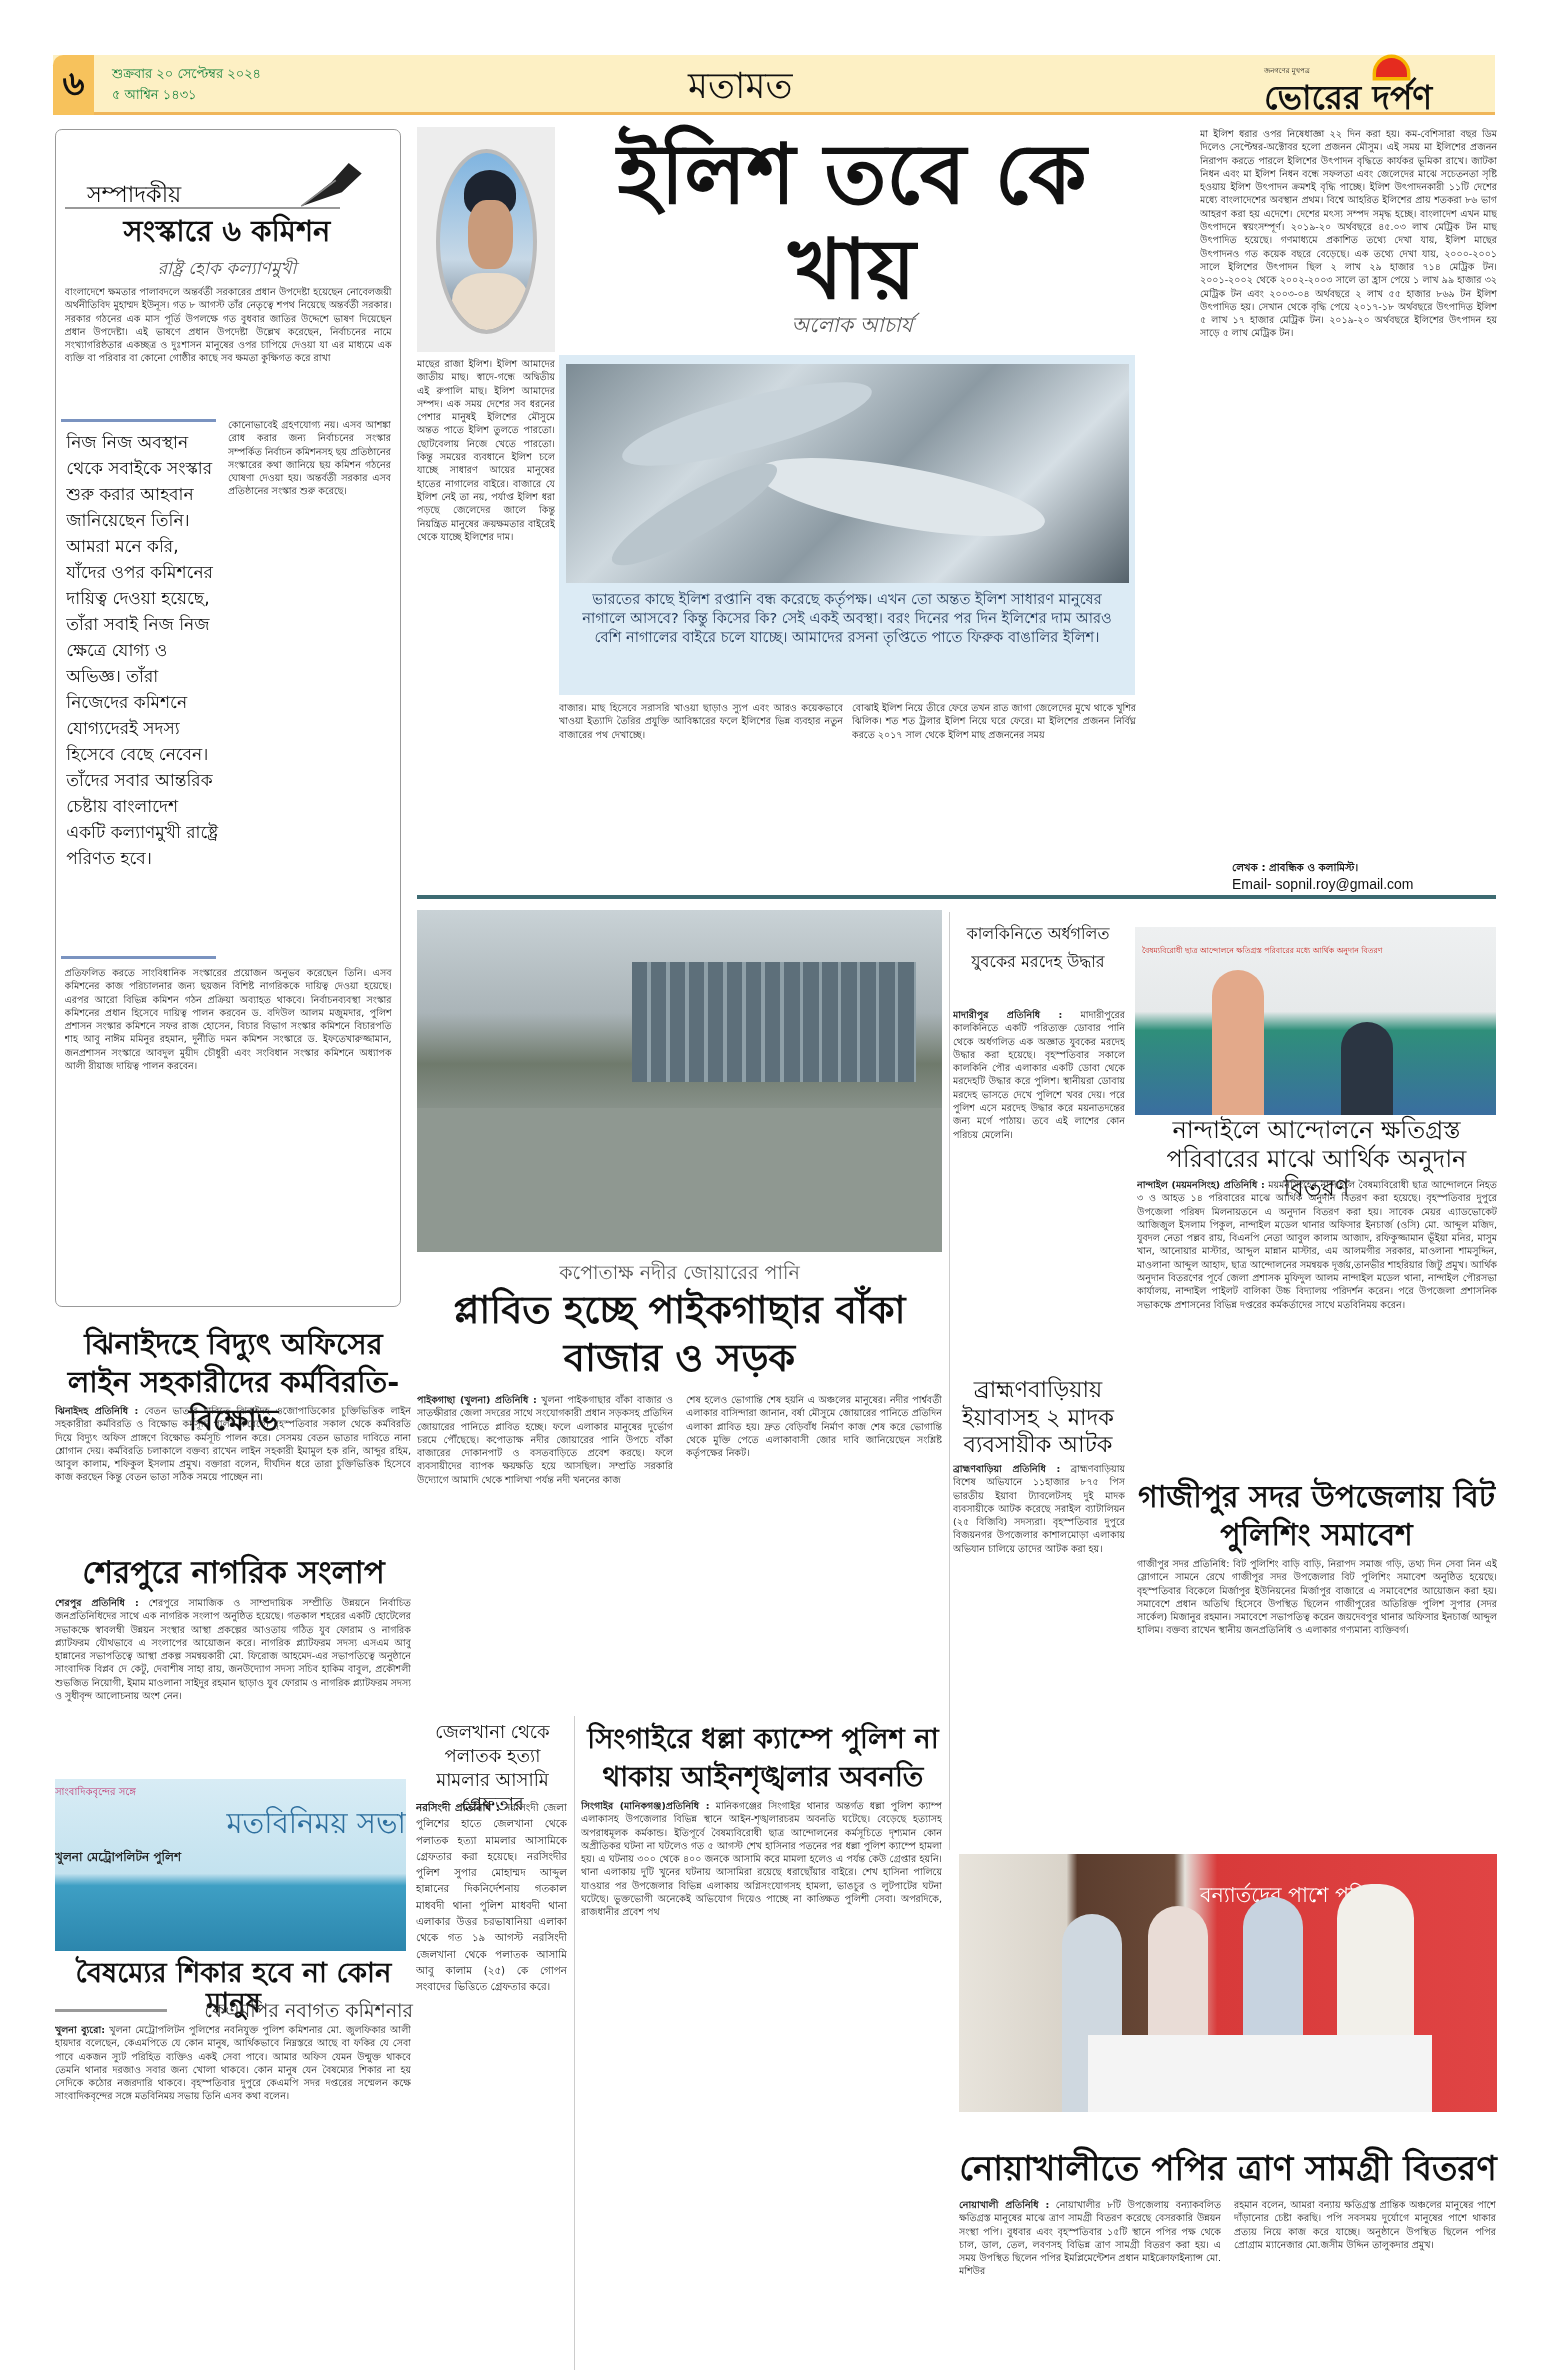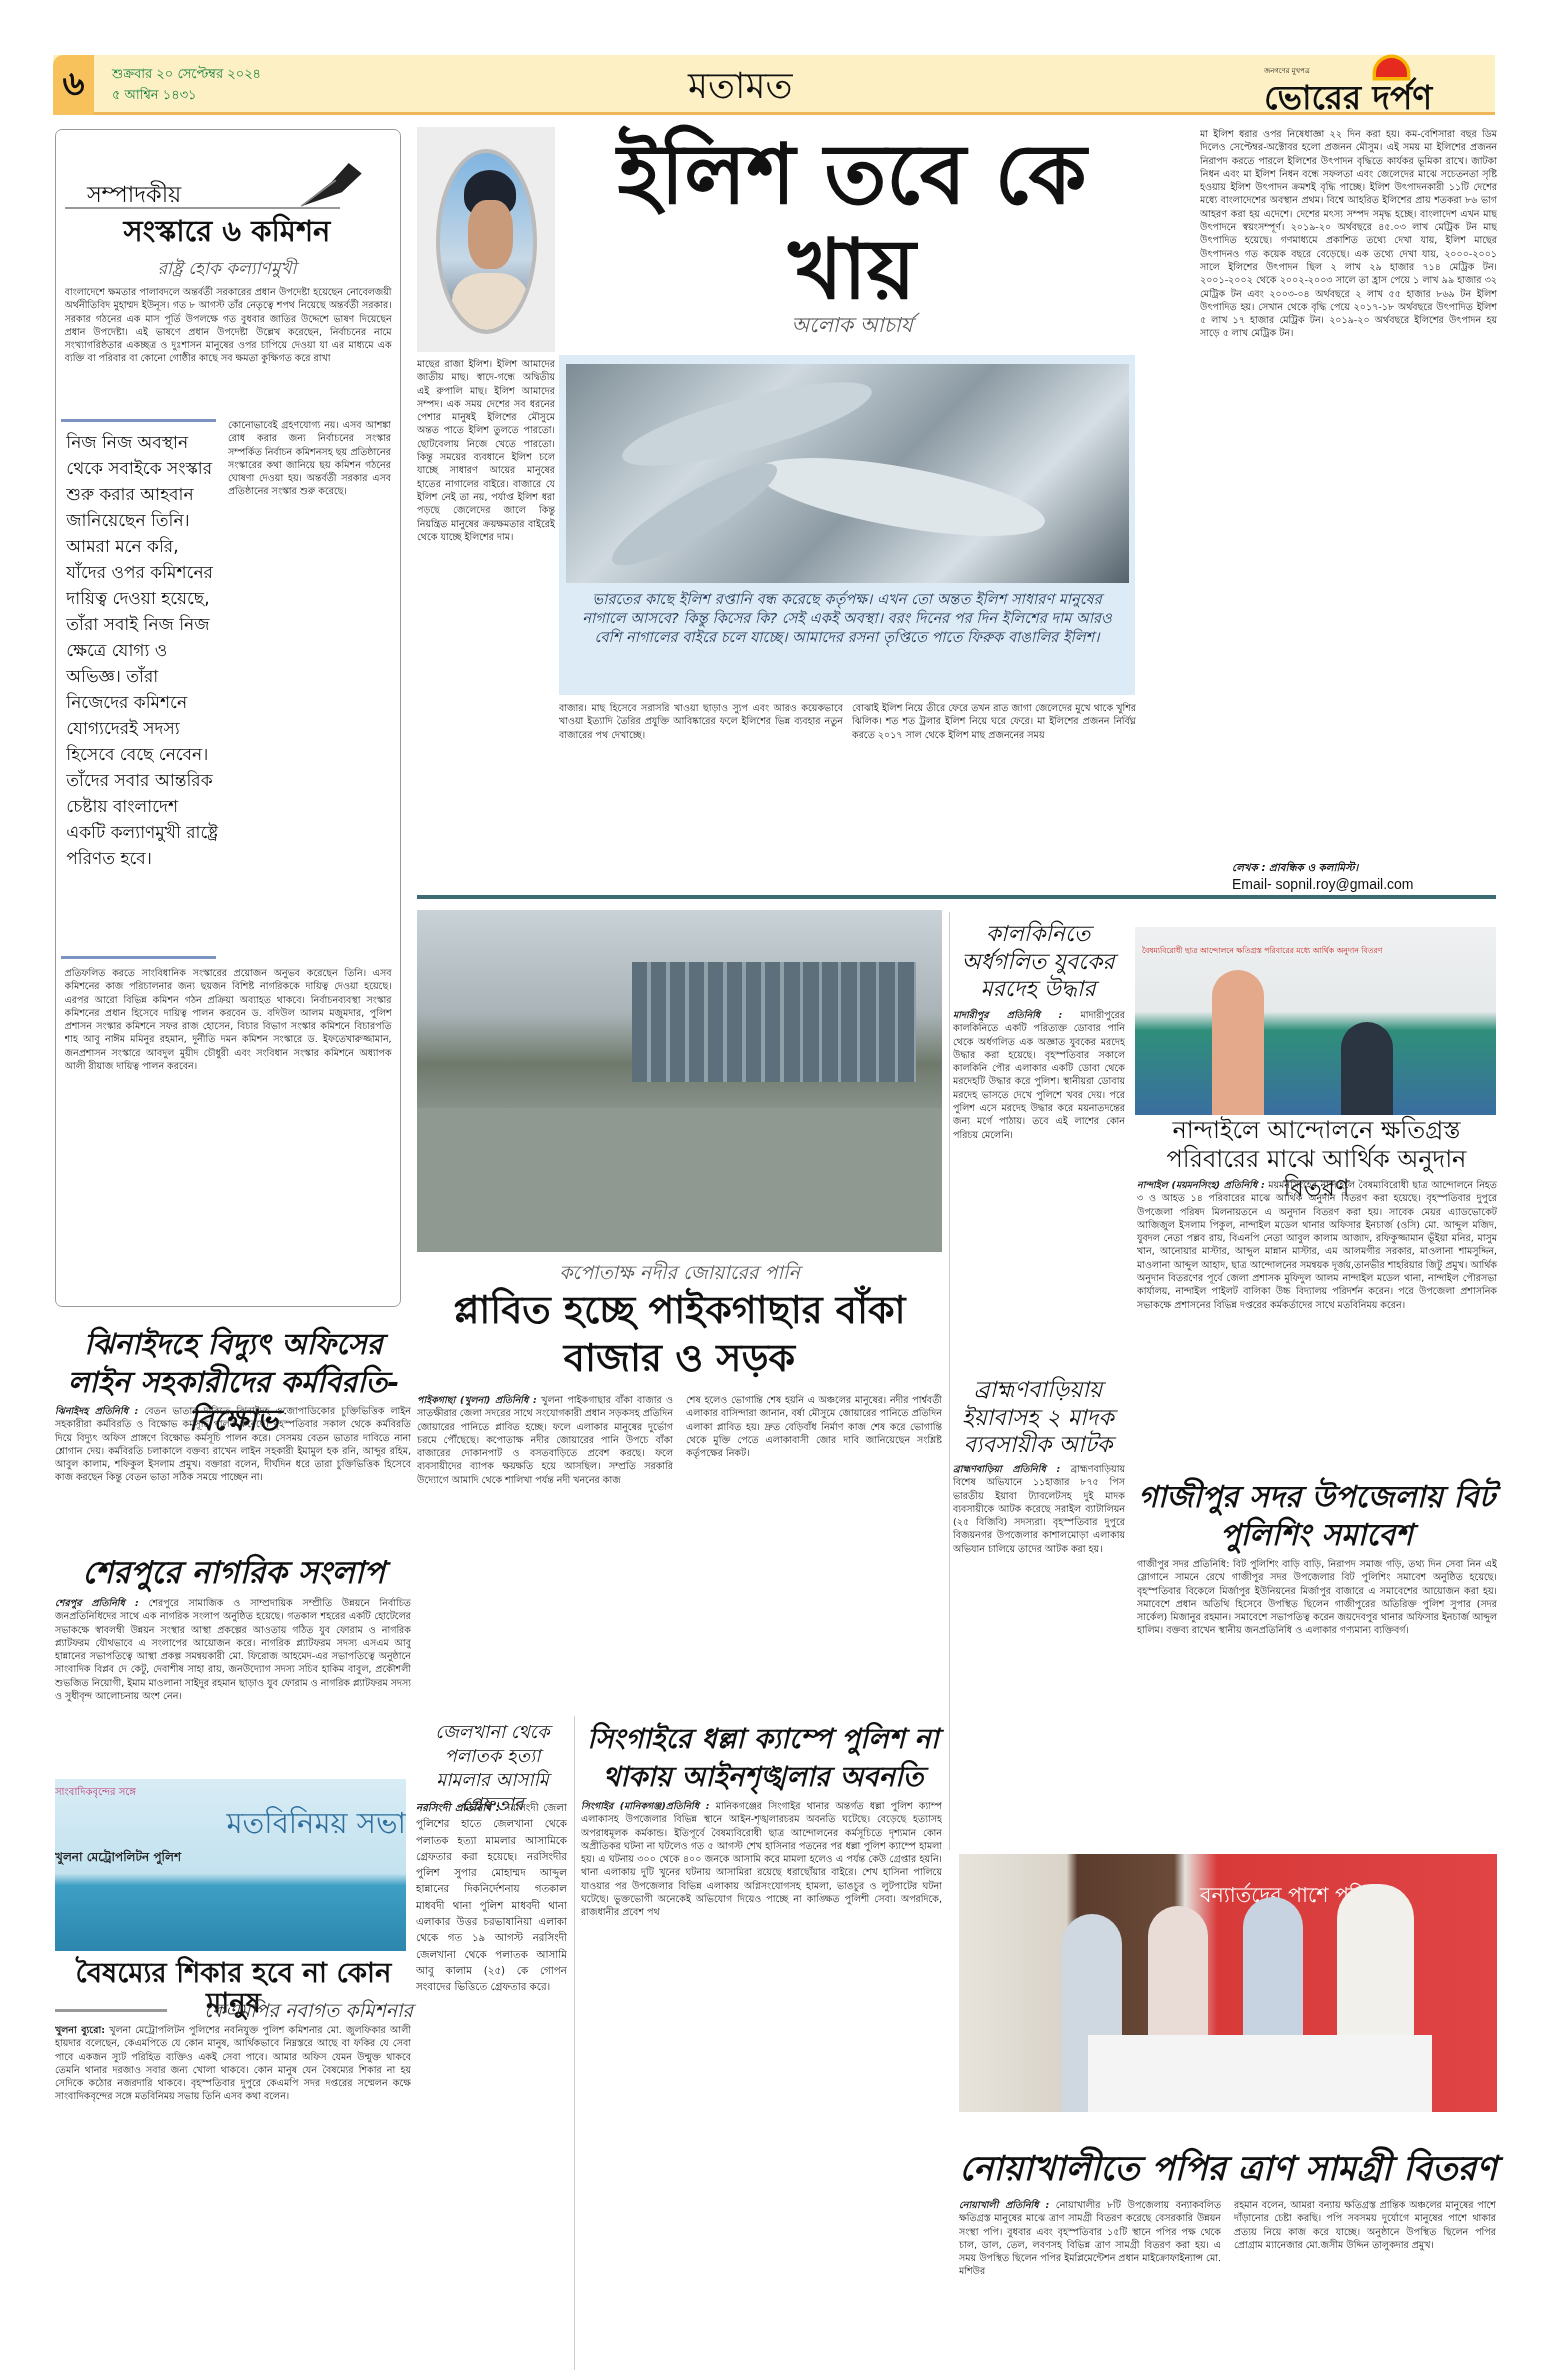--- a/index.html
+++ b/index.html
@@ -11,21 +11,21 @@
   .section-title{left:688px;top:58px;font-size:36px;font-family:"DejaVu Serif",serif}
   .logo{left:1247px;top:58px;width:232px;height:52px}
   .logo .tag{font-size:6.9px;position:absolute;left:17px;top:6.9px}
   .logo .name{font-size:33px;font-weight:bold;position:absolute;left:17px;top:13.8px;color:#111}
   .logo .sun{position:absolute;left:129px;top:0;width:31px;height:19px;border-radius:31px 31px 0 0;background:#e52b1f;box-shadow:0 0 0 3.4px #f5b300}
   .col-text{font-size:9.5px;line-height:13.3px;text-align:justify;color:#222;overflow:hidden}
   .box{border:1.7px solid #999;border-radius:6.9px}
   .headline{font-weight:bold;text-align:center;color:#111;line-height:1.1}
   .photo{background:#9aa;overflow:hidden}
   .rule{height:3.4px;background:#7a93c0}
-  .italic{font-style:italic}
+  .italic{}
 </style>
 </head>
 <body>
 
 <div class="abs masthead"></div>
 <div class="abs pagenum">৬</div>
 <div class="abs date">
   <div>শুক্রবার ২০ সেপ্টেম্বর ২০২৪</div>
   <div>৫ আশ্বিন ১৪৩১</div>
 </div>
@@ -123,21 +123,21 @@
   <b class="italic">নরসিংদী প্রতিনিধি :</b>
   <span>নরসিংদী জেলা পুলিশের হাতে জেলখানা থেকে পলাতক হত্যা মামলার আসামিকে গ্রেফতার করা হয়েছে। নরসিংদীর পুলিশ সুপার মোহাম্মদ আব্দুল হান্নানের দিকনির্দেশনায় গতকাল মাধবদী থানা পুলিশ মাধবদী থানা এলাকার উত্তর চরভাষানিয়া এলাকা থেকে গত ১৯ আগস্ট নরসিংদী জেলখানা থেকে পলাতক আসামি আবু কালাম (২৫) কে গোপন সংবাদের ভিত্তিতে গ্রেফতার করে।</span>
 </div>
 
 <div class="abs headline italic" style="left:578px;top:1719px;width:370px;font-size:27.5px;line-height:38px">সিংগাইরে ধল্লা ক্যাম্পে পুলিশ না থাকায় আইনশৃঙ্খলার অবনতি</div>
 <div class="abs col-text" style="left:581px;top:1799px;width:361px;height:568px">
   <b class="italic">সিংগাইর (মানিকগঞ্জ)প্রতিনিধি :</b>
   <span>মানিকগঞ্জের সিংগাইর থানার অন্তর্গত ধল্লা পুলিশ ক্যাম্প এলাকাসহ উপজেলার বিভিন্ন স্থানে আইন-শৃঙ্খলারচরম অবনতি ঘটেছে। বেড়েছে হত্যাসহ অপরাধমূলক কর্মকান্ড। ইতিপূর্বে বৈষম্যবিরোধী ছাত্র আন্দোলনের কর্মসূচিতে দৃশ্যমান কোন অপ্রীতিকর ঘটনা না ঘটলেও গত ৫ আগস্ট শেখ হাসিনার পতনের পর ধল্লা পুলিশ ক্যাম্পে হামলা হয়। এ ঘটনায় ৩০০ থেকে ৪০০ জনকে আসামি করে মামলা হলেও এ পর্যন্ত কেউ গ্রেপ্তার হয়নি। থানা এলাকায় দুটি খুনের ঘটনায় আসামিরা রয়েছে ধরাছোঁয়ার বাইরে। শেখ হাসিনা পালিয়ে যাওয়ার পর উপজেলার বিভিন্ন এলাকায় অগ্নিসংযোগসহ হামলা, ভাঙচুর ও লুটপাটের ঘটনা ঘটেছে। ভুক্তভোগী অনেকেই অভিযোগ দিয়েও পাচ্ছে না কাঙ্ক্ষিত পুলিশী সেবা। অপরদিকে, রাজধানীর প্রবেশ পথ</span>
 </div>
 
-<div class="abs headline italic" style="left:950px;top:920px;width:176px;font-size:22px;line-height:27.5px;font-weight:normal">কালকিনিতে অর্ধগলিত যুবকের মরদেহ উদ্ধার</div>
+<div class="abs headline italic" style="left:950px;top:920px;width:176px;font-size:16px;line-height:27.5px;font-weight:normal">কালকিনিতে অর্ধগলিত যুবকের মরদেহ উদ্ধার</div>
 <div class="abs col-text" style="left:953px;top:1008px;width:172px;height:353px">
   <b class="italic">মাদারীপুর প্রতিনিধি :</b>
   <span>মাদারীপুরের কালকিনিতে একটি পরিত্যক্ত ডোবার পানি থেকে অর্ধগলিত এক অজ্ঞাত যুবকের মরদেহ উদ্ধার করা হয়েছে। বৃহস্পতিবার সকালে কালকিনি পৌর এলাকার একটি ডোবা থেকে মরদেহটি উদ্ধার করে পুলিশ। স্থানীয়রা ডোবায় মরদেহ ভাসতে দেখে পুলিশে খবর দেয়। পরে পুলিশ এসে মরদেহ উদ্ধার করে ময়নাতদন্তের জন্য মর্গে পাঠায়। তবে এই লাশের কোন পরিচয় মেলেনি।</span>
 </div>
 
 <div class="abs headline italic" style="left:950px;top:1376px;width:176px;font-size:22.4px;line-height:27.5px;font-weight:normal">ব্রাহ্মণবাড়িয়ায় ইয়াবাসহ ২ মাদক ব্যবসায়ীক আটক</div>
 <div class="abs col-text" style="left:953px;top:1462px;width:172px;height:361px">
   <b class="italic">ব্রাহ্মণবাড়িয়া প্রতিনিধি :</b>
   <span>ব্রাহ্মণবাড়িয়ায় বিশেষ অভিযানে ১১হাজার ৮৭৫ পিস ভারতীয় ইয়াবা ট্যাবলেটসহ দুই মাদক ব্যবসায়ীকে আটক করেছে সরাইল ব্যাটালিয়ন (২৫ বিজিবি) সদস্যরা। বৃহস্পতিবার দুপুরে বিজয়নগর উপজেলার কাশালমোড়া এলাকায় অভিযান চালিয়ে তাদের আটক করা হয়।</span>
 </div>

